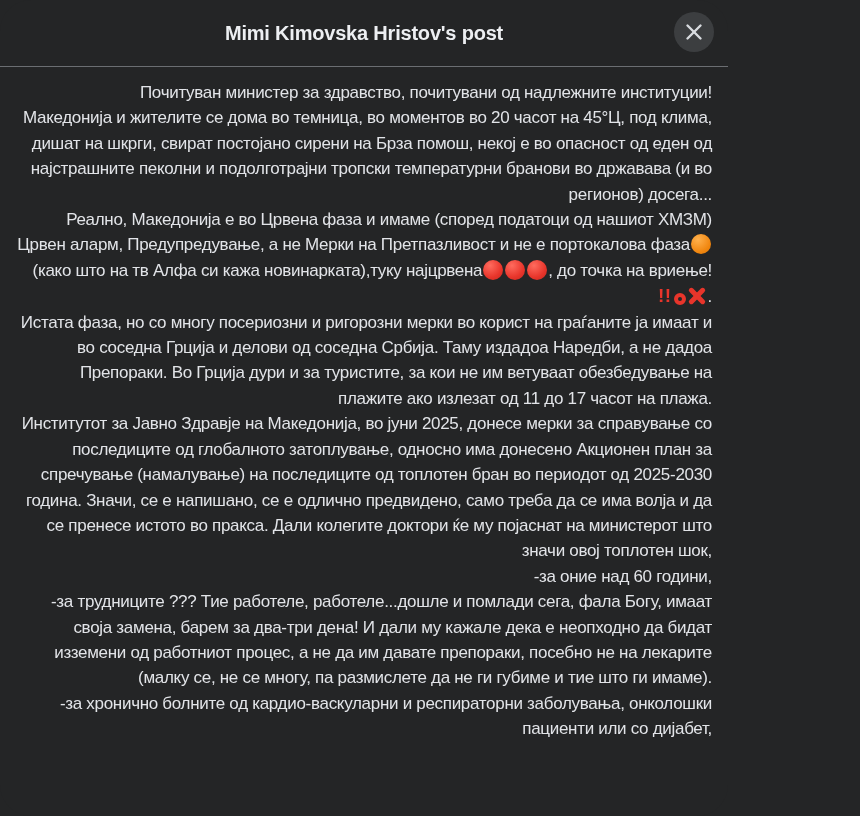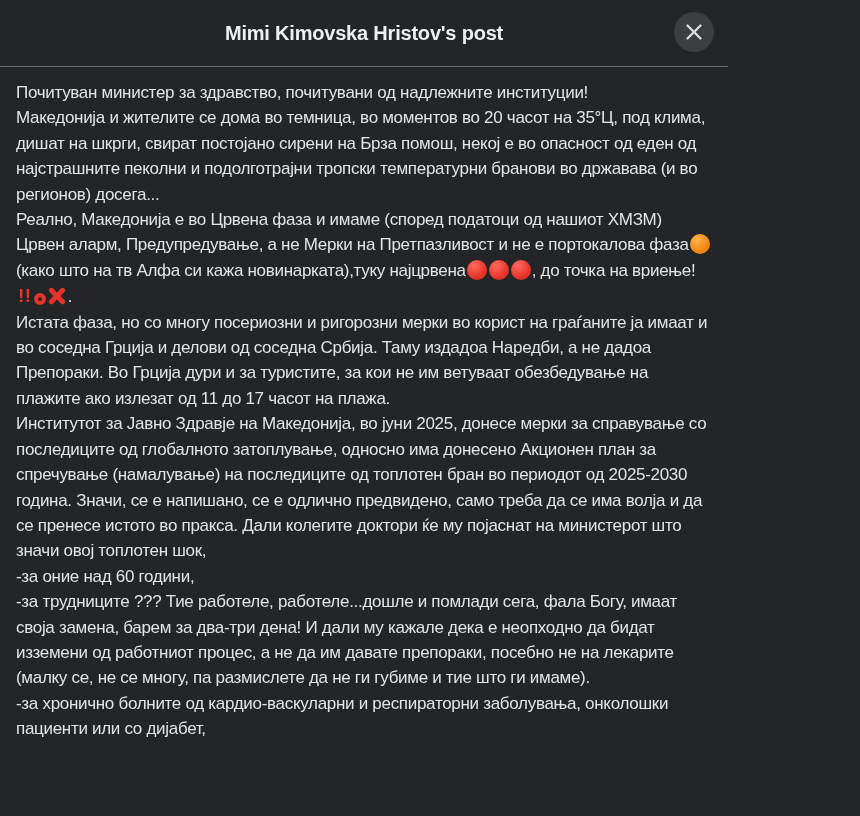--- a/index.html
+++ b/index.html
@@ -59,20 +59,21 @@
     background:var(--divider);
   }
   .post-body{
     padding:13px 16px 0 16px;
     color:var(--body-text);
     font-size:17px;
     line-height:25.4px;
     letter-spacing:-0.3px;
     height:749px;
     overflow:hidden;
+    text-align:right;
   }
   .para{margin:0;}
   
   .em{display:inline-block;vertical-align:-4px;}
   .em-orange-circle{
     width:20px;height:20px;border-radius:50%;
     background:radial-gradient(circle at 35% 28%, #ffb14d 0%, var(--emoji-orange) 65%, #d97607 100%);
     margin:0 1px;
   }
   .em-red-circle{
@@ -122,21 +123,21 @@
     <button class="close-btn" aria-label="Close">
       <svg width="20" height="20" viewBox="0 0 20 20">
         <line x1="3.5" y1="3.5" x2="16.5" y2="16.5" stroke="var(--close-icon)" stroke-width="2.4" stroke-linecap="round"></line>
         <line x1="16.5" y1="3.5" x2="3.5" y2="16.5" stroke="var(--close-icon)" stroke-width="2.4" stroke-linecap="round"></line>
       </svg>
     </button>
   </header>
   <div class="header-divider"></div>
   <div class="post-body">
       <div class="para">Почитуван министер за здравство, почитувани од надлежните институции!</div>
-      <div class="para">Македонија и жителите се дома во темница, во моментов во 20 часот на 35°Ц, под клима, дишат на шкрги, свират постојано сирени на Брза помош, некој е во опасност од еден од најстрашните пеколни и подолготрајни тропски температурни бранови во државава (и во регионов) досега...</div>
+      <div class="para">Македонија и жителите се дома во темница, во моментов во 20 часот на 45°Ц, под клима, дишат на шкрги, свират постојано сирени на Брза помош, некој е во опасност од еден од најстрашните пеколни и подолготрајни тропски температурни бранови во државава (и во регионов) досега...</div>
       <div class="para">Реално, Македонија е во Црвена фаза и имаме (според податоци од нашиот ХМЗМ) Црвен аларм, Предупредување, а не Мерки на Претпазливост и не е портокалова фаза<span class="em em-orange-circle"></span> (како што на тв Алфа си кажа новинарката),туку најцрвена<span class="em em-red-circle"></span><span class="em em-red-circle"></span><span class="em em-red-circle"></span>, до точка на вриење!<span class="em em-double-exclamation">!!</span><span class="em em-hollow-red-circle"></span><span class="em em-cross-mark"></span>.</div>
       <div class="para">Истата фаза, но со многу посериозни и ригорозни мерки во корист на граѓаните ја имаат и во соседна Грција и делови од соседна Србија. Таму издадоа Наредби, а не дадоа Препораки. Во Грција дури и за туристите, за кои не им ветуваат обезбедување на плажите ако излезат од 11 до 17 часот на плажа.</div>
       <div class="para">Институтот за Јавно Здравје на Македонија, во јуни 2025, донесе мерки за справување со последиците од глобалното затоплување, односно има донесено Акционен план за спречување (намалување) на последиците од топлотен бран во периодот од 2025-2030 година. Значи, се е напишано, се е одлично предвидено, само треба да се има волја и да се пренесе истото во пракса. Дали колегите доктори ќе му појаснат на министерот што значи овој топлотен шок,</div>
       <div class="para">-за оние над 60 години,</div>
       <div class="para">-за трудниците ??? Тие работеле, работеле...дошле и помлади сега, фала Богу, имаат своја замена, барем за два-три дена! И дали му кажале дека е неопходно да бидат изземени од работниот процес, а не да им давате препораки, посебно не на лекарите (малку се, не се многу, па размислете да не ги губиме и тие што ги имаме).</div>
       <div class="para">-за хронично болните од кардио-васкуларни и респираторни заболувања, онколошки пациенти или со дијабет,</div>
     </div>
 </div>
 
 </body></html>

